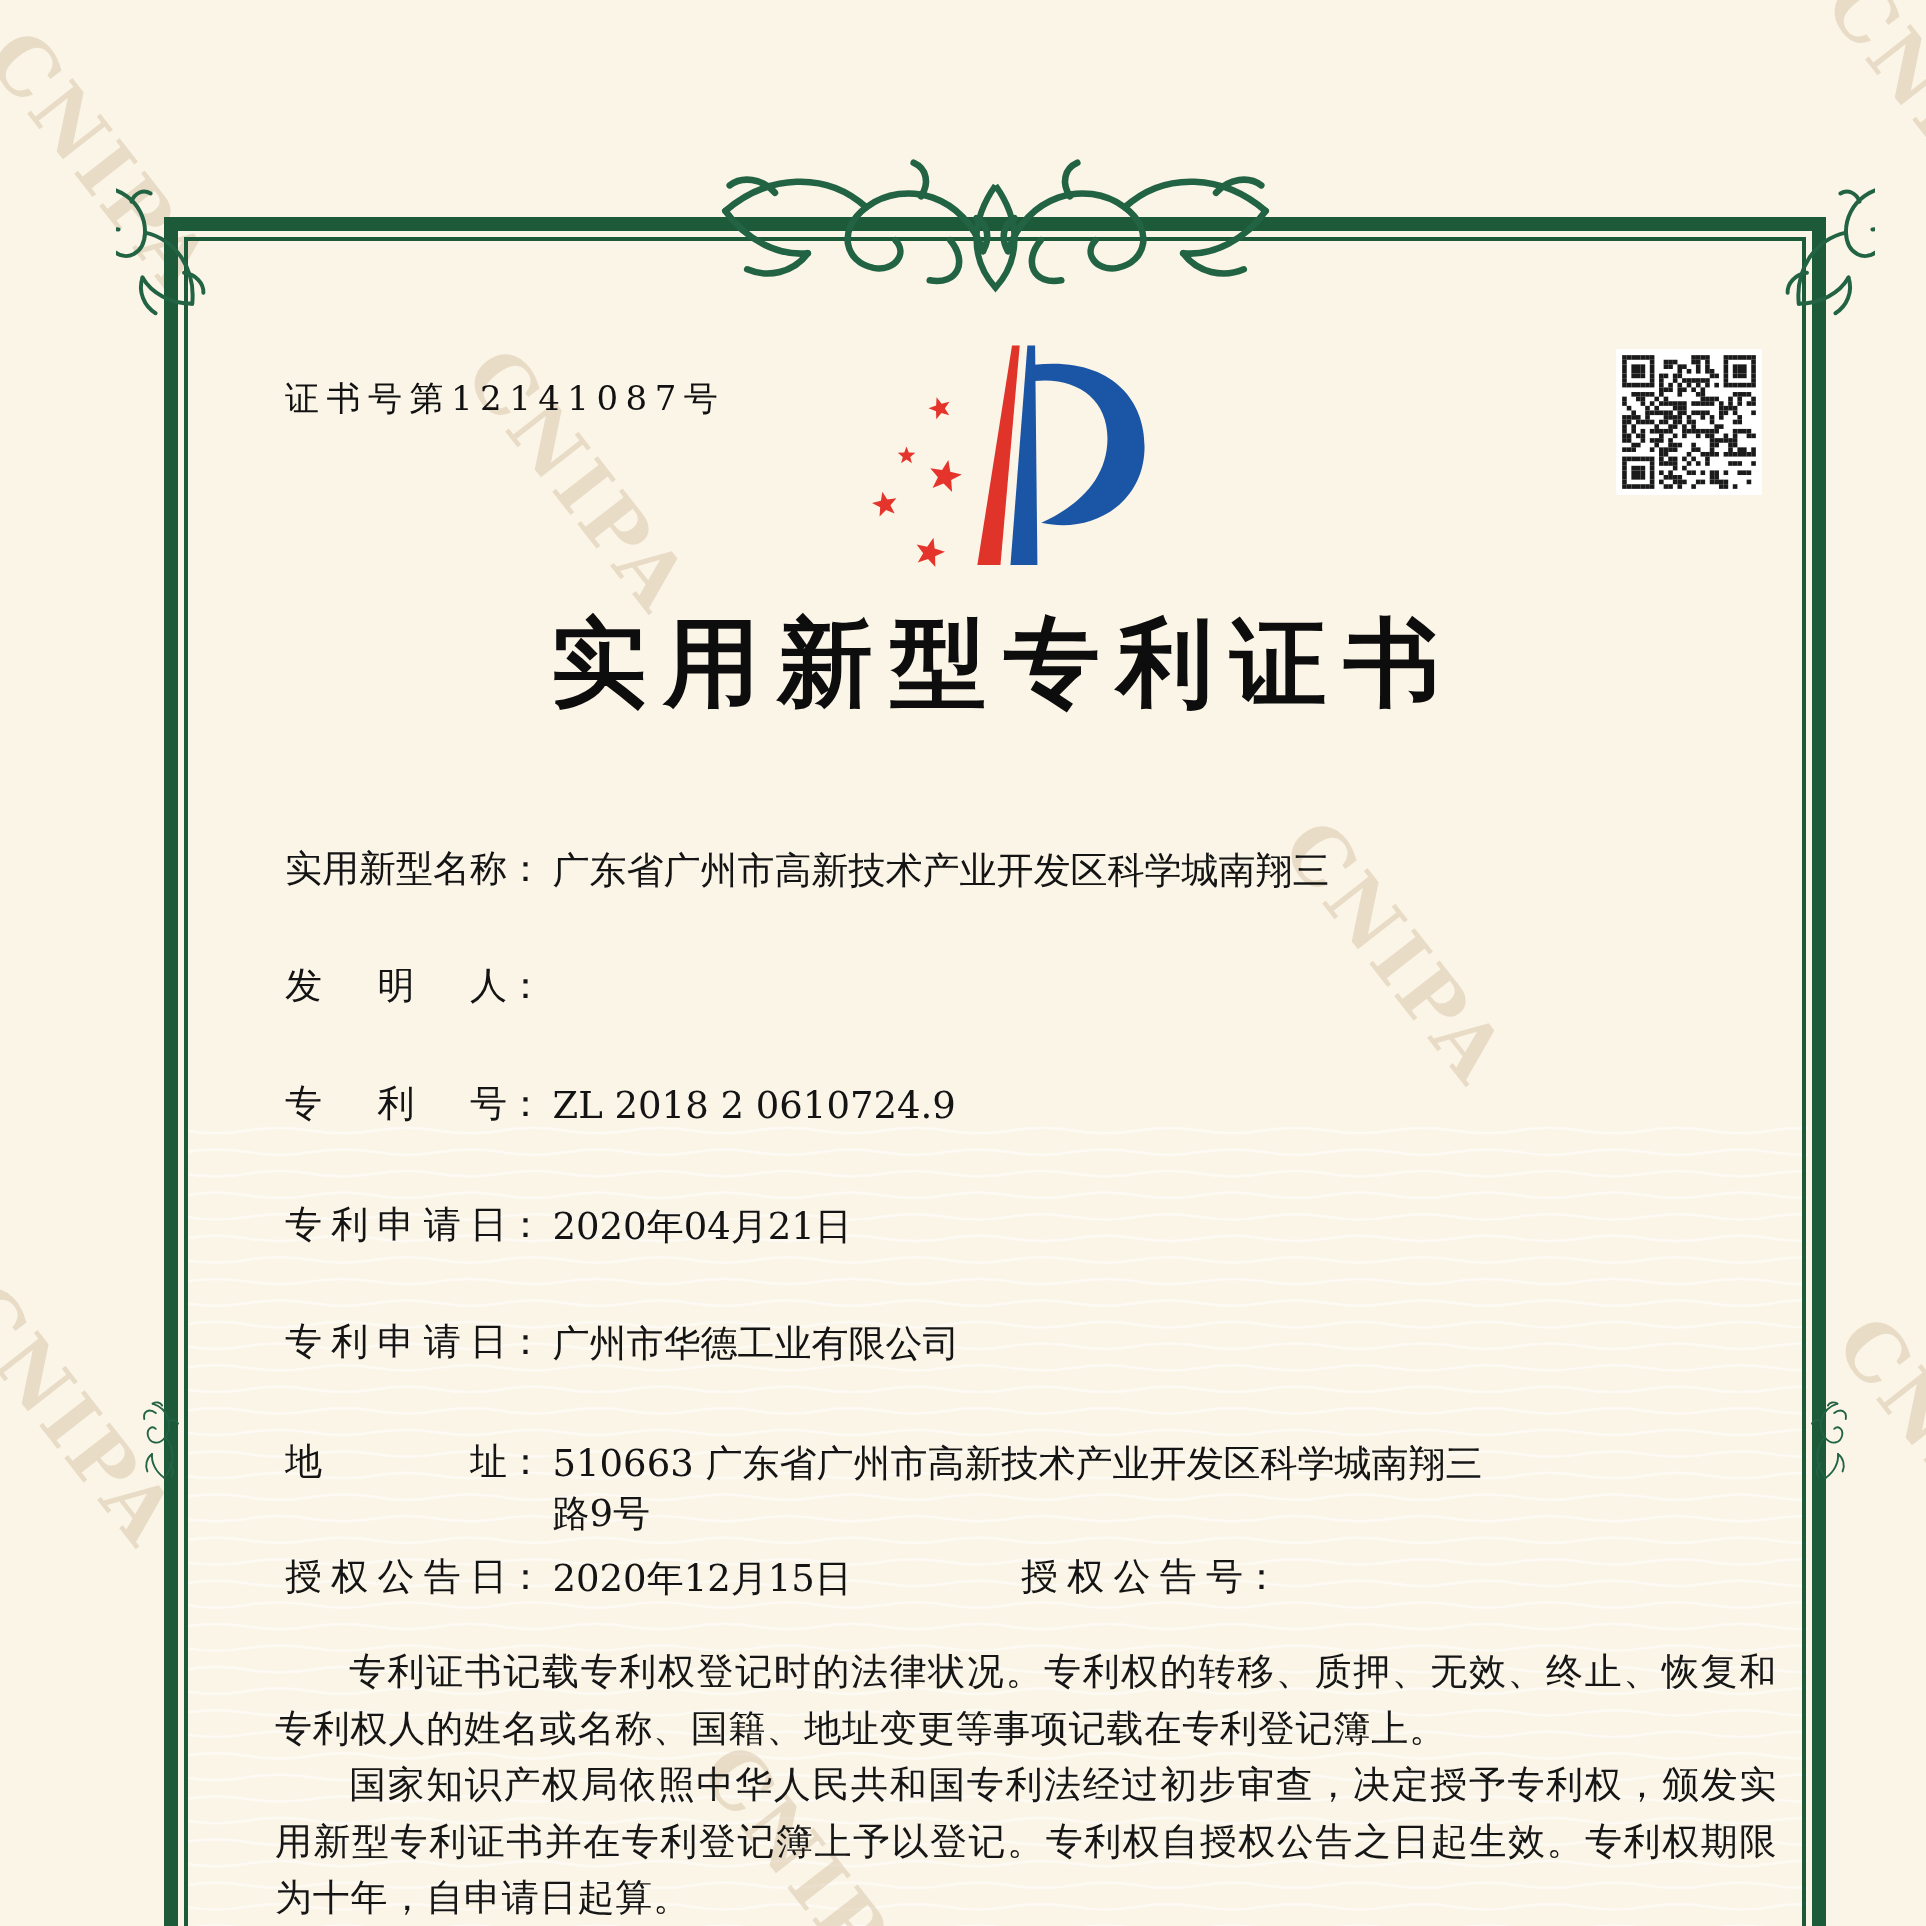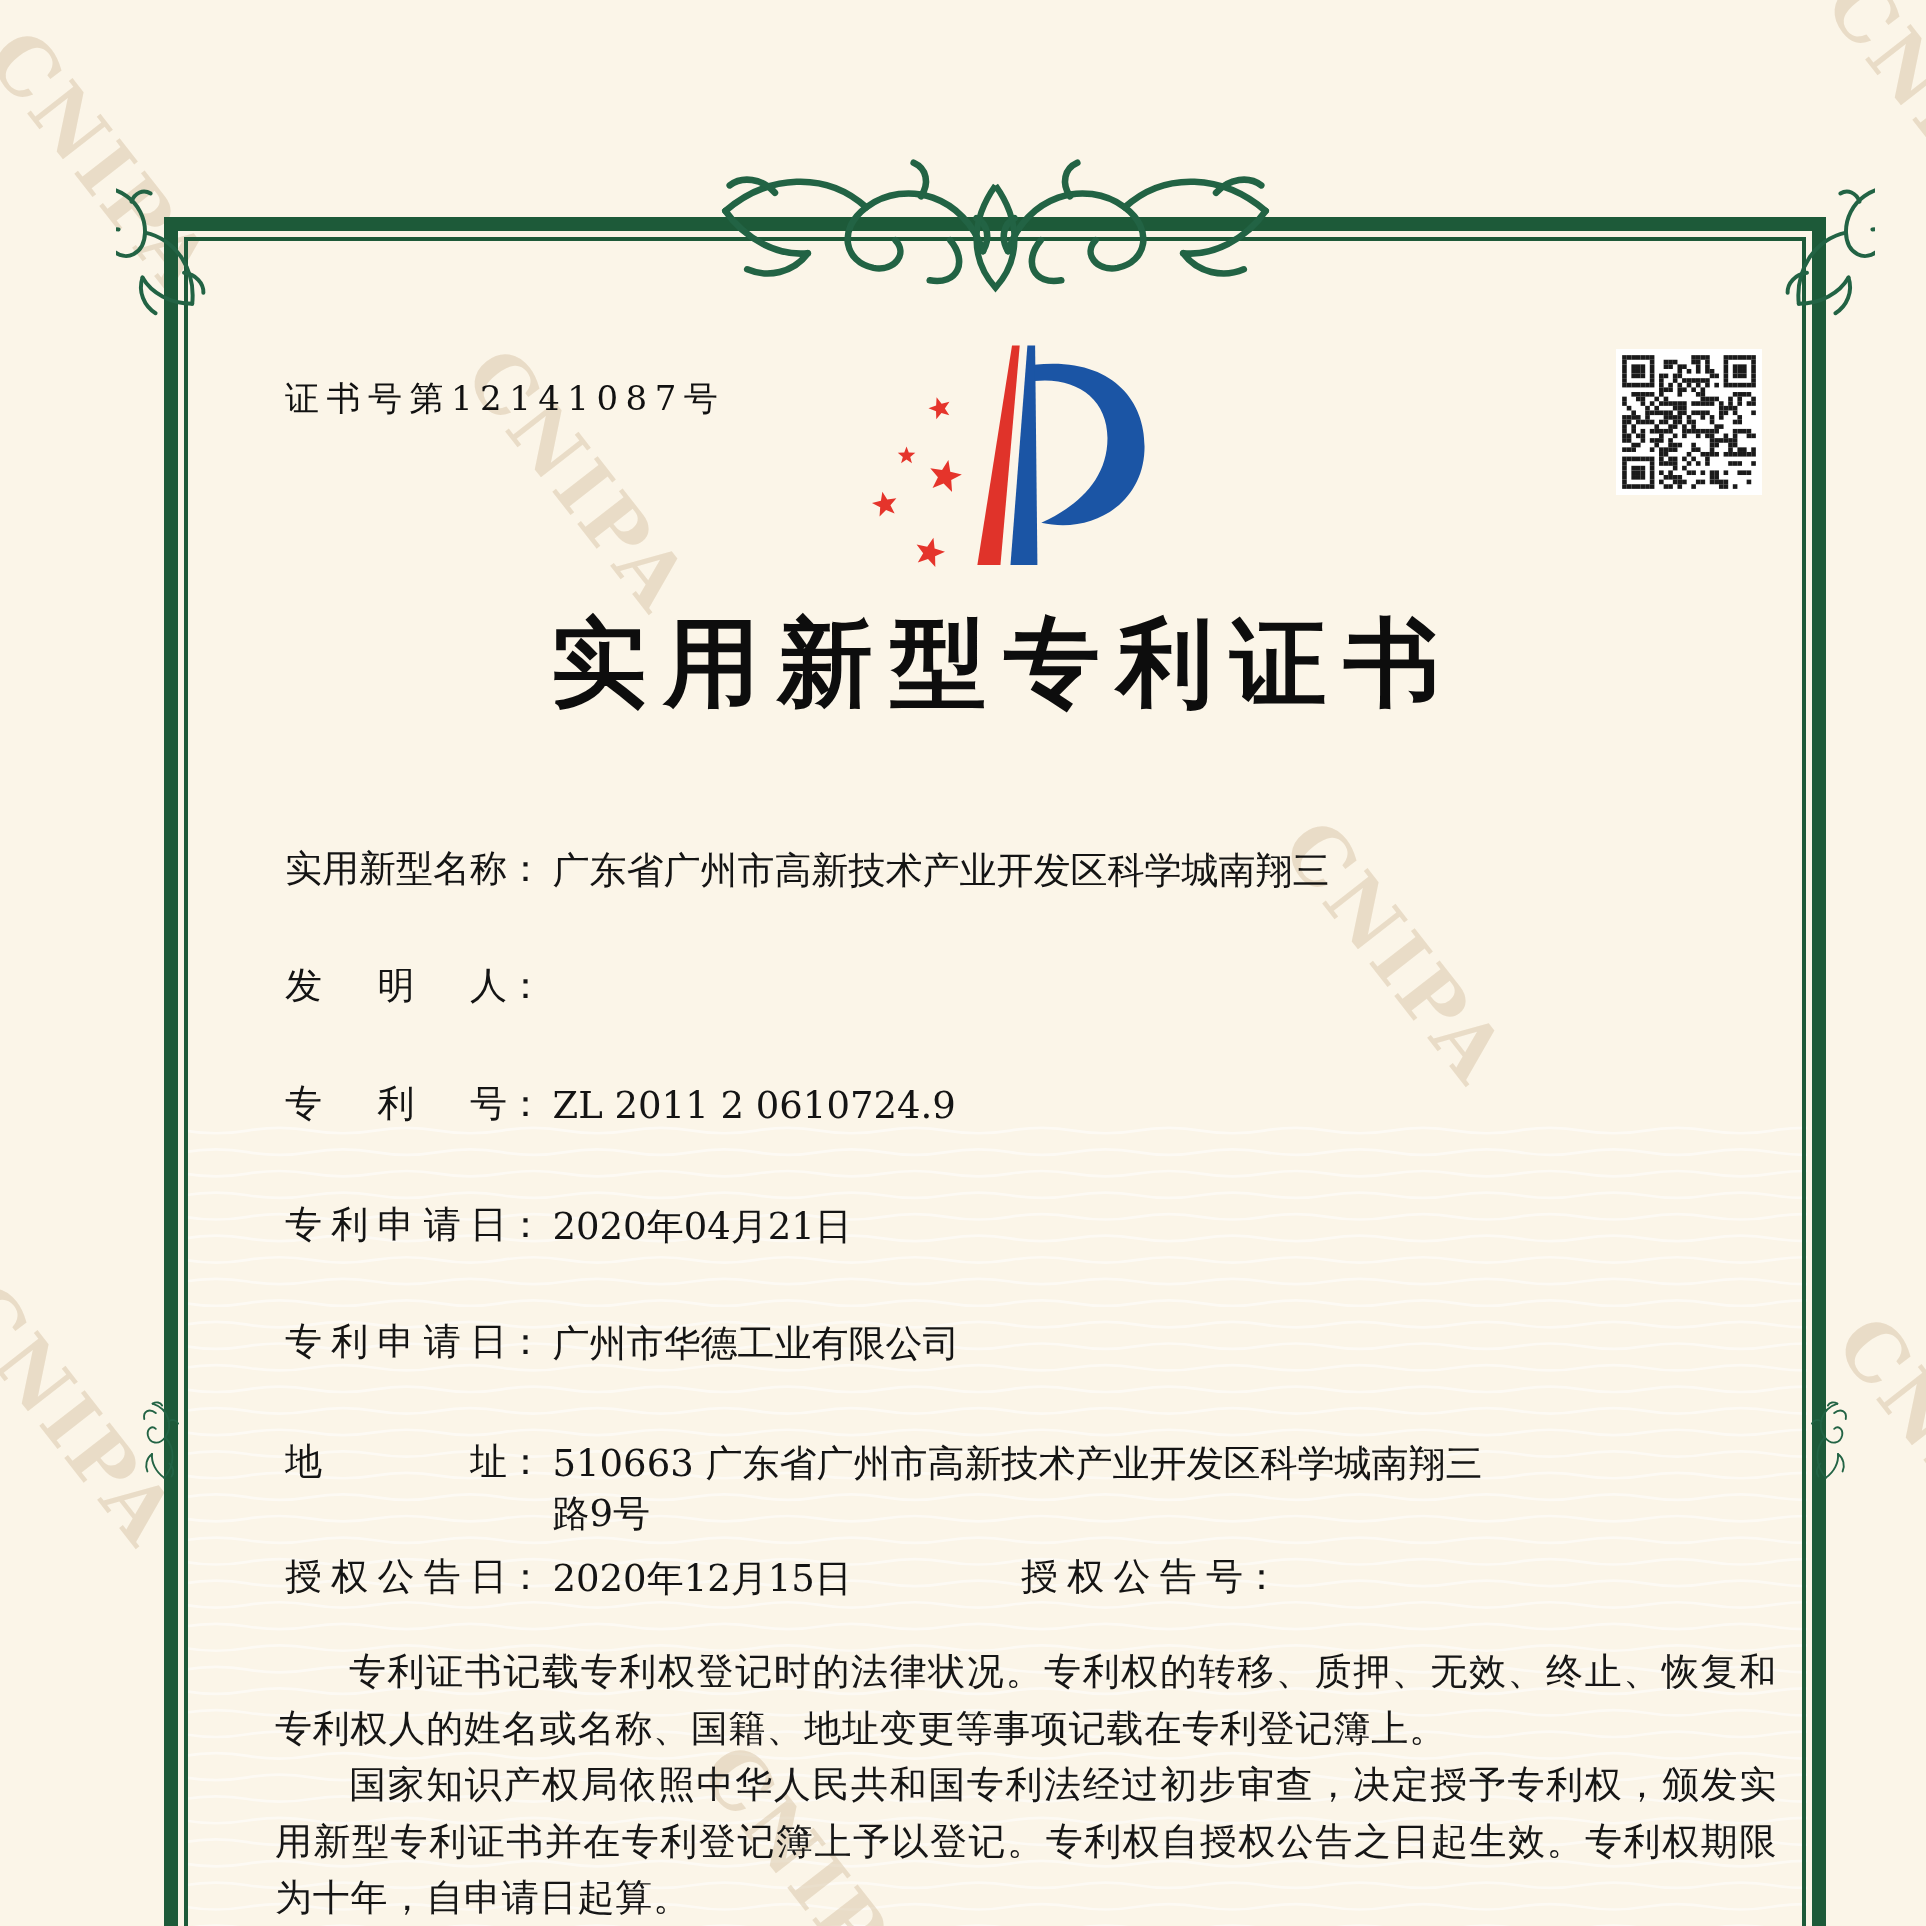--- a/index.html
+++ b/index.html
@@ -556,21 +556,21 @@
       <span class="colon">：</span>
     <span class="fvalue">广东省广州市高新技术产业开发区科学城南翔三</span>
   </div>
   <div class="row" style="top:963px">
     <span class="flabel">发明人</span>
       <span class="colon">：</span>
   </div>
   <div class="row" style="top:1081px">
     <span class="flabel">专利号</span>
       <span class="colon">：</span>
-    <span class="fvalue">ZL 2011 2 0610724.9</span>
+    <span class="fvalue">ZL 2018 2 0610724.9</span>
   </div>
   <div class="row" style="top:1202px">
     <span class="flabel">专利申请日</span>
       <span class="colon">：</span>
     <span class="fvalue">2020年04月21日</span>
   </div>
   <div class="row" style="top:1319px">
     <span class="flabel">专利申请日</span>
       <span class="colon">：</span>
     <span class="fvalue">广州市华德工业有限公司</span>

